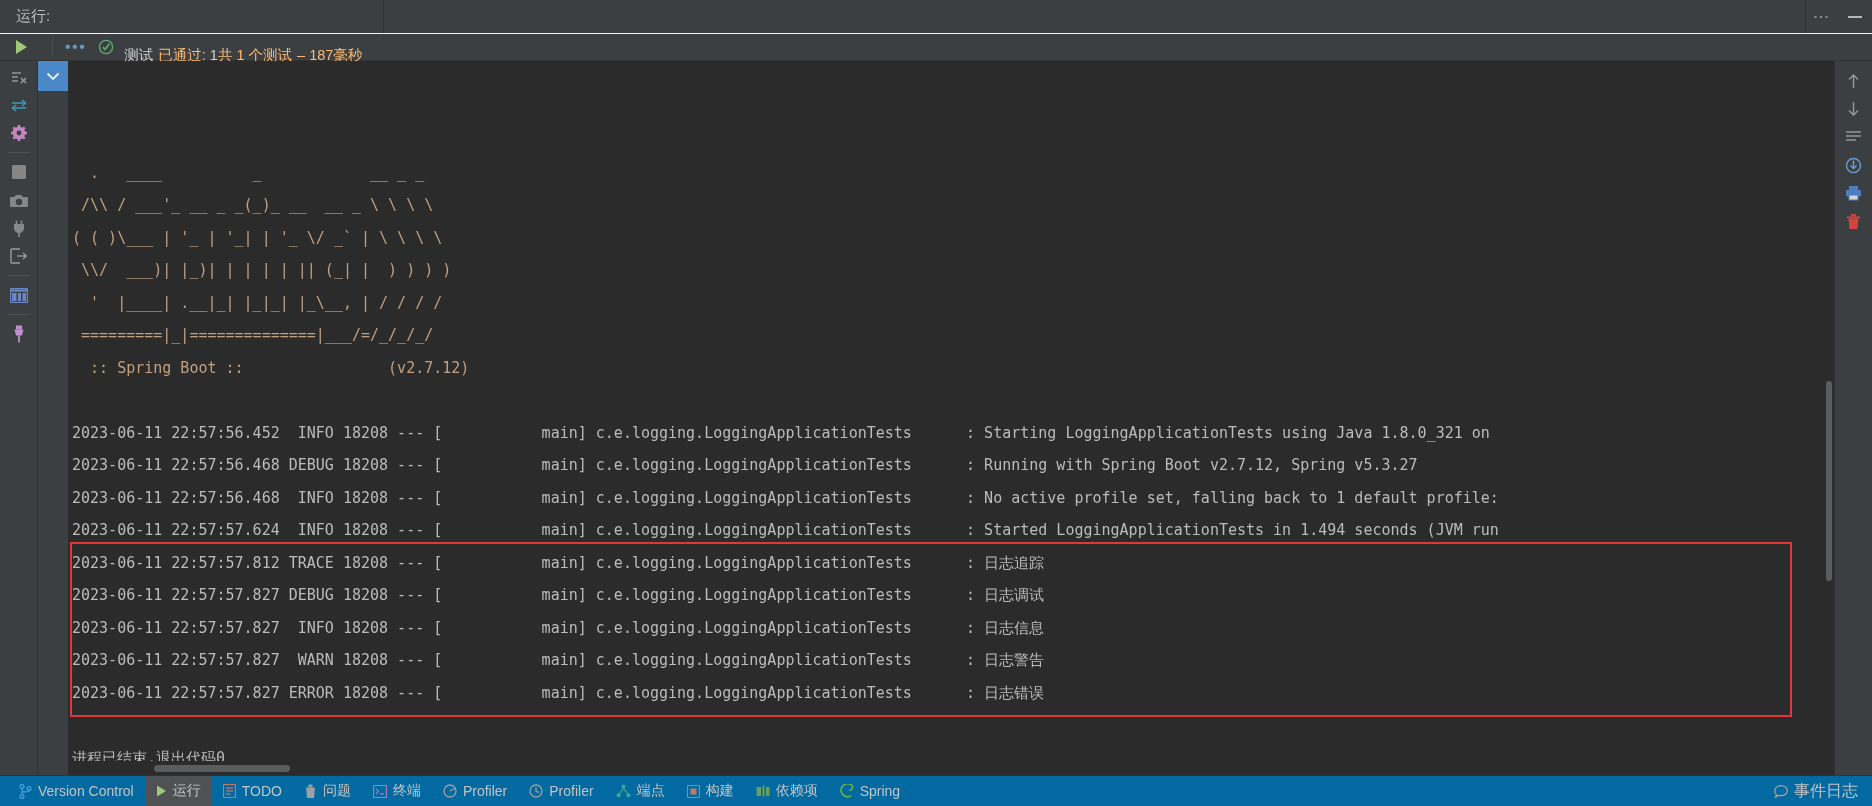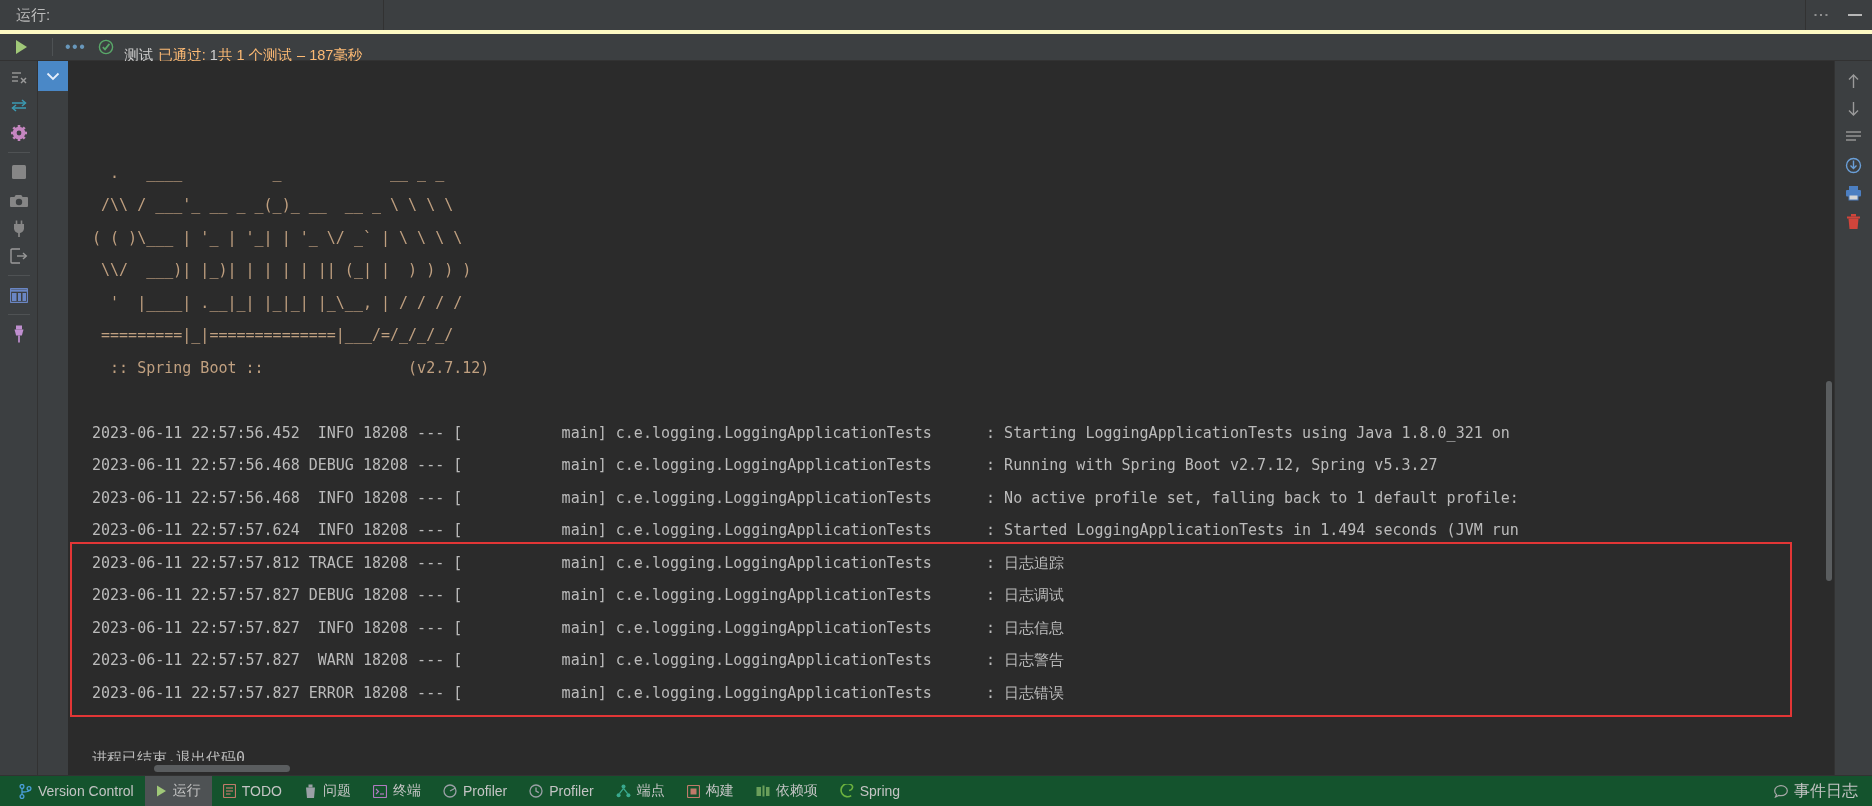--- a/index.html
+++ b/index.html
@@ -7,21 +7,21 @@
     width: 1872px; height: 806px;
     background: #3c3f41;
     font-family: "Liberation Sans", sans-serif;
     overflow: hidden;
   }
   #app { position: relative; width: 1872px; height: 806px; display: flex; flex-direction: column; }
 
   
   .titlebar {
     height: 34px; background: #3c3f41; display: flex; align-items: stretch;
-    border-bottom: 4px solid #fef9c3; flex: 0 0 34px; position: relative;
+    border-bottom: 1px solid #fef9c3; flex: 0 0 34px; position: relative;
   }
   .run-label {
     display: flex; align-items: center; padding: 0 14px 0 16px;
     color: #bbbbbb; font-size: 15px; white-space: nowrap;
   }
   .tab-strip { display: flex; align-items: stretch; flex: 1 1 auto; min-width: 0; }
   .tab {
     display: flex; align-items: center; gap: 8px;
     padding: 0 12px 0 16px; background: #4e5254;
     border-right: 1px solid #323232; position: relative;
@@ -74,21 +74,21 @@
   
   .console-wrap { flex: 1 1 auto; min-width: 0; position: relative; background: #2b2b2b;
                   display: flex; flex-direction: column; }
   .console {
     flex: 1 1 auto; position: relative; overflow: hidden;
     background: #2b2b2b;
     font-family: "DejaVu Sans Mono", "Liberation Mono", monospace;
     font-size: 15px; line-height: 32.5px; color: #bbbbbb;
     padding: 18px 0 0 0px; white-space: pre;
   }
-  .console-inner { padding-left: 4px; transform: translateY(-20px); margin-left: 20px; }
+  .console-inner { padding-left: 4px; transform: translateY(-20px); }
   .cline { height: 32.5px; }
   .banner { color: #c0a080; }
   .hl-box { position: absolute; border: 2px solid #e33636; pointer-events: none; }
   .console-hscroll {
     height: 14px; flex: 0 0 14px; background: #2b2b2b; position: relative;
   }
   .console-hscroll .thumb {
     position: absolute; left: 86px; top: 4px; width: 136px; height: 7px;
     background: #5a5d5f; border-radius: 4px;
   }
@@ -101,21 +101,21 @@
   }
 
   .right-rail {
     width: 38px; flex: 0 0 38px; background: #3c3f41;
     display: flex; flex-direction: column; align-items: center;
     padding-top: 6px; border-left: 1px solid #323232;
   }
 
   
   .bottombar {
-    height: 31px; flex: 0 0 31px; background: #14532d;
+    height: 31px; flex: 0 0 31px; background: #0369a1;
     display: flex; align-items: center; border-top: 1px solid #323232;
     padding-left: 8px; gap: 0px;
   }
   .bb-item {
     display: flex; align-items: center; gap: 6px;
     padding: 0 11px; height: 31px; color: #c4c4c4; font-size: 14px; white-space: nowrap;
   }
   .bb-item.active { background: #4e5254; }
   .bb-spacer { flex: 1 1 auto; }
   .bb-right { display: flex; align-items: center; gap: 6px; padding: 0 14px 0 0; color: #c4c4c4; font-size: 16px; }

